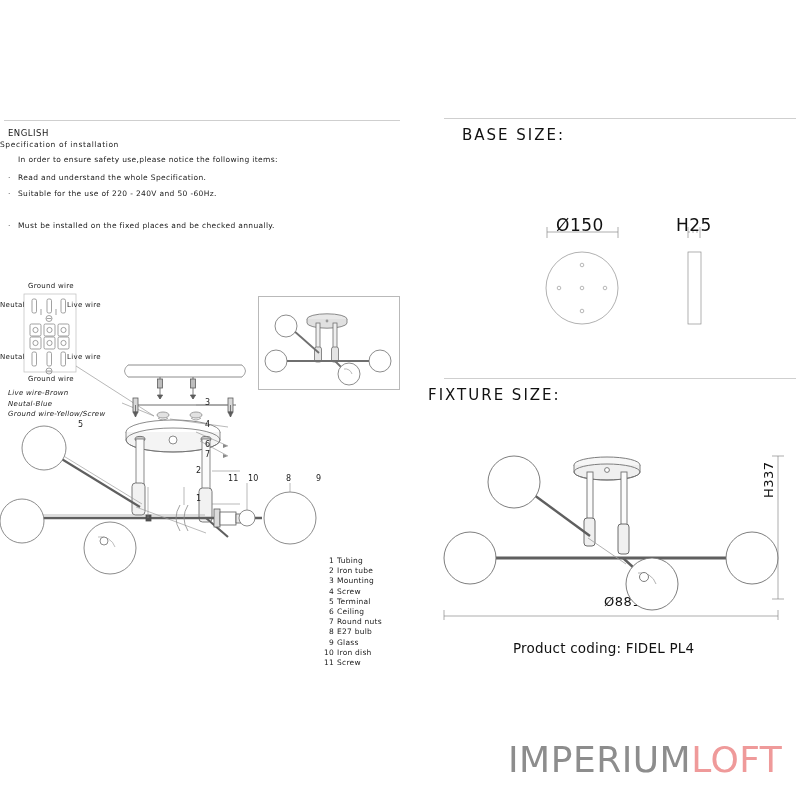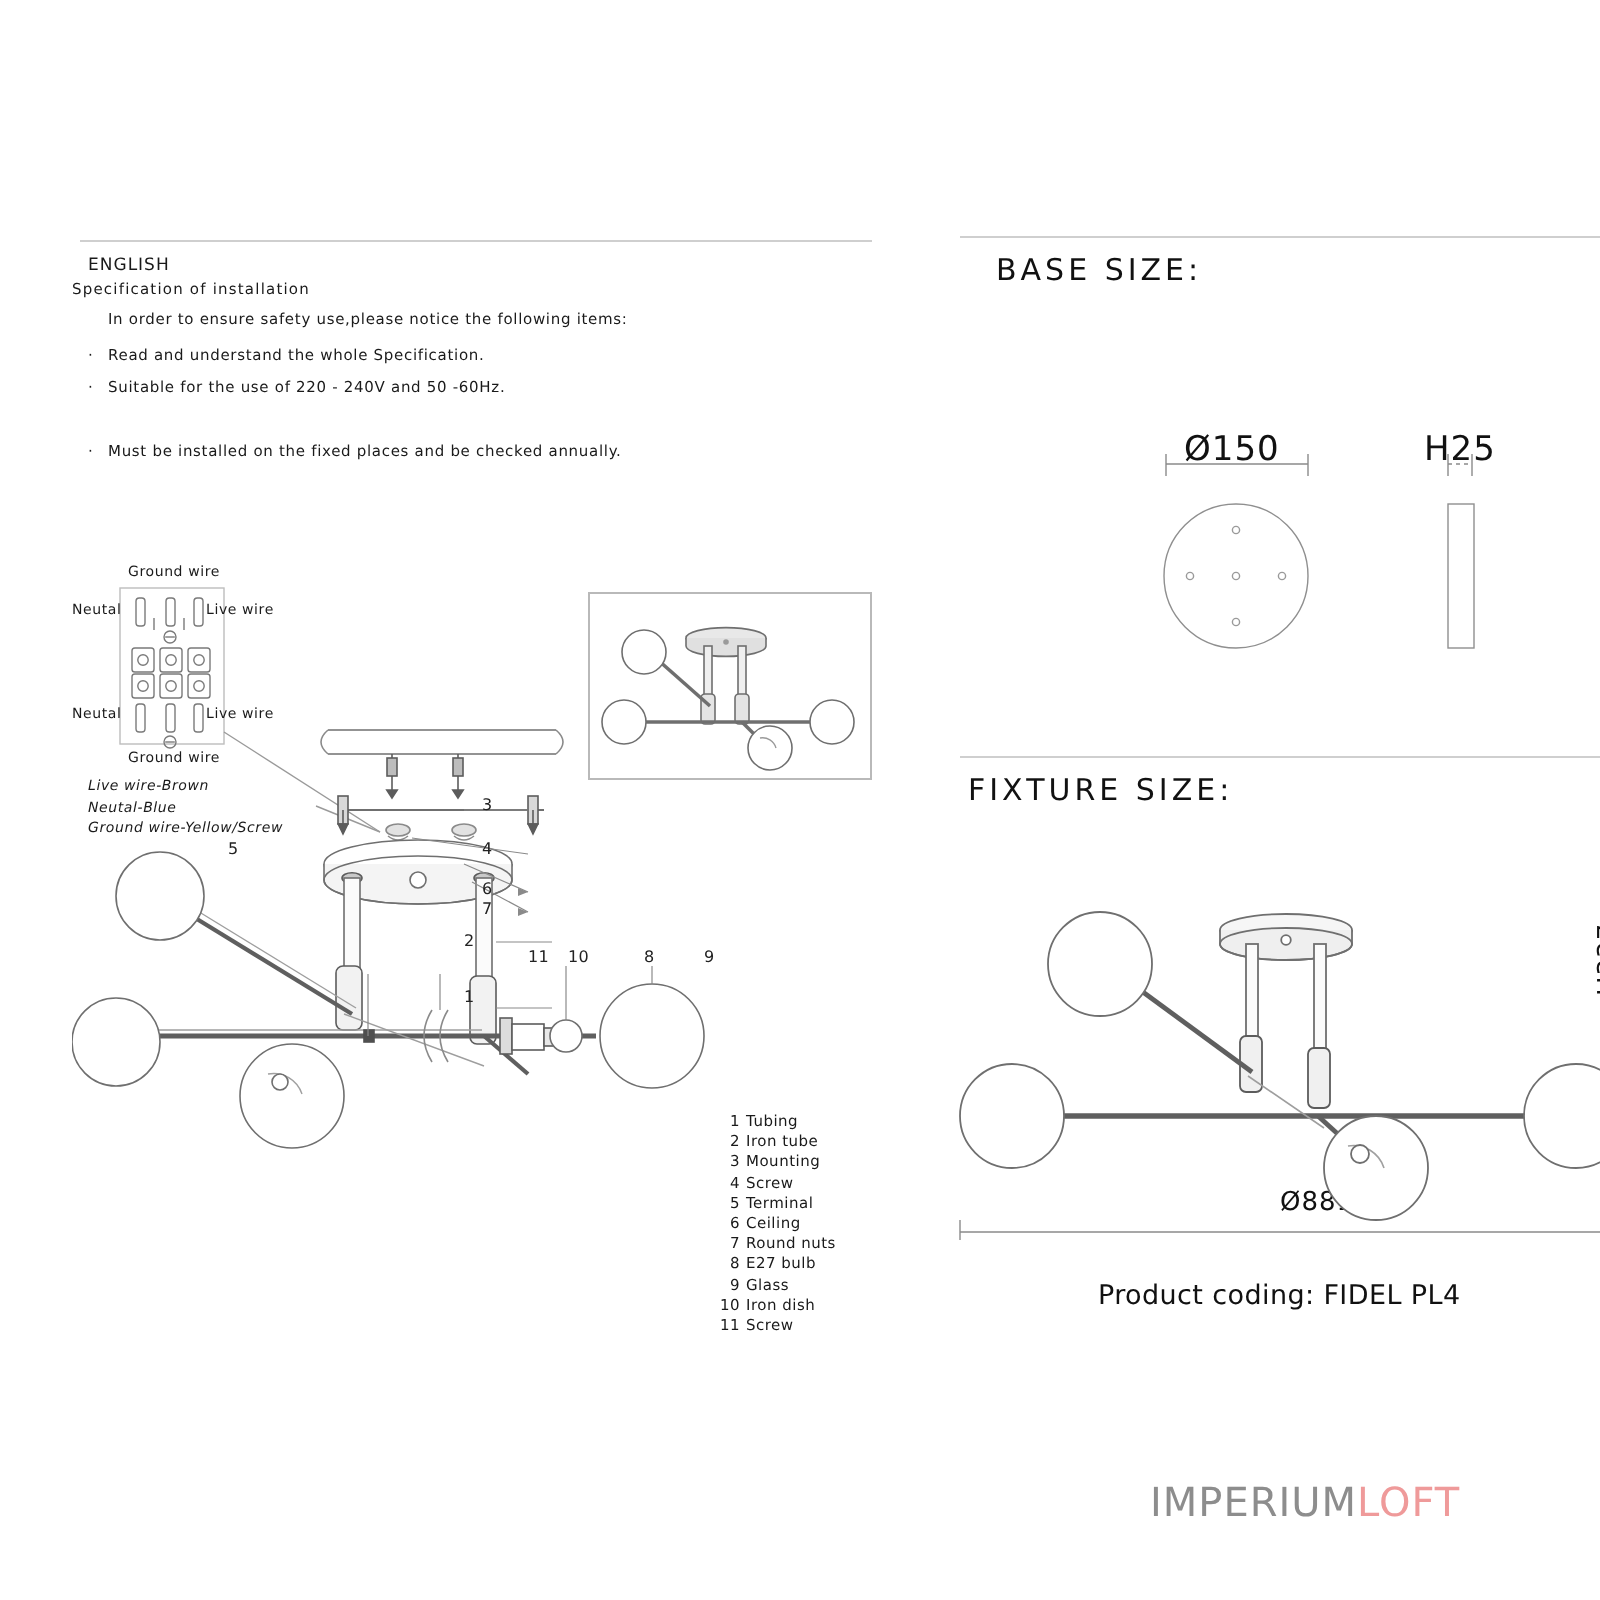--- a/index.html
+++ b/index.html
@@ -1,21 +1,21 @@
 <!DOCTYPE html>
 <html><head>
 <meta charset="utf-8">
 <style>
   html,body{margin:0;padding:0;}
   body{
     width:800px;height:800px;background:#ffffff;
     font-family:"DejaVu Sans", sans-serif;
     color:#1a1a1a;position:relative;overflow:hidden;
   }
-  .page{position:absolute;inset:0;margin-left:36px;}
+  .page{position:absolute;inset:0;}
 
   
   .rule{position:absolute;height:1px;background:#cfcfcf;}
   #rule-left   {left:4px;  top:120px; width:396px;}
   #rule-base   {left:444px;top:118px; width:352px;}
   #rule-fixture{left:444px;top:378px; width:352px;}
 
   
   #english-label{
     position:absolute;left:8px;top:128px;
@@ -63,21 +63,21 @@
   }
   #parts-list .row{white-space:nowrap;}
   #parts-list .num{display:inline-block;width:12px;text-align:right;margin-right:3px;}
 
   
   .section-head{
     position:absolute;font-size:15px;letter-spacing:2px;color:#111;
     font-family:"DejaVu Sans", sans-serif;
   }
   #base-size-head{left:462px;top:126px;}
-  #fixture-size-head{left:448px;top:386px;}
+  #fixture-size-head{left:428px;top:386px;}
 
   
   #base-drawing{position:absolute;left:430px;top:200px;width:370px;height:130px;}
   .dim-label{position:absolute;font-size:17px;color:#111;letter-spacing:.5px;}
   #dim-150{left:556px;top:215px;}
   #dim-h25{left:676px;top:215px;}
 
   
   #fixture-drawing{position:absolute;left:430px;top:440px;width:370px;height:180px;}
   #dim-881{left:604px;top:594px;font-size:13px;}
@@ -85,22 +85,22 @@
     position:absolute;left:761px;top:498px;font-size:13px;
     transform:rotate(-90deg);transform-origin:left top;
   }
   #product-coding{
     position:absolute;left:513px;top:640px;font-size:13.5px;color:#111;
     letter-spacing:.2px;
   }
 
   
   #logo{
-    position:absolute;left:539px;top:739px;
-    font-size:20px;letter-spacing:.5px;font-family:"DejaVu Sans", sans-serif;
+    position:absolute;left:508px;top:739px;
+    font-size:36px;letter-spacing:.5px;font-family:"DejaVu Sans", sans-serif;
   }
   #logo .im{color:#8d8d8d;}
   #logo .lo{color:#ef9a9a;}
 </style>
 </head>
 <body>
 
 <div class="page">
 
   <div class="rule" id="rule-left"></div>

